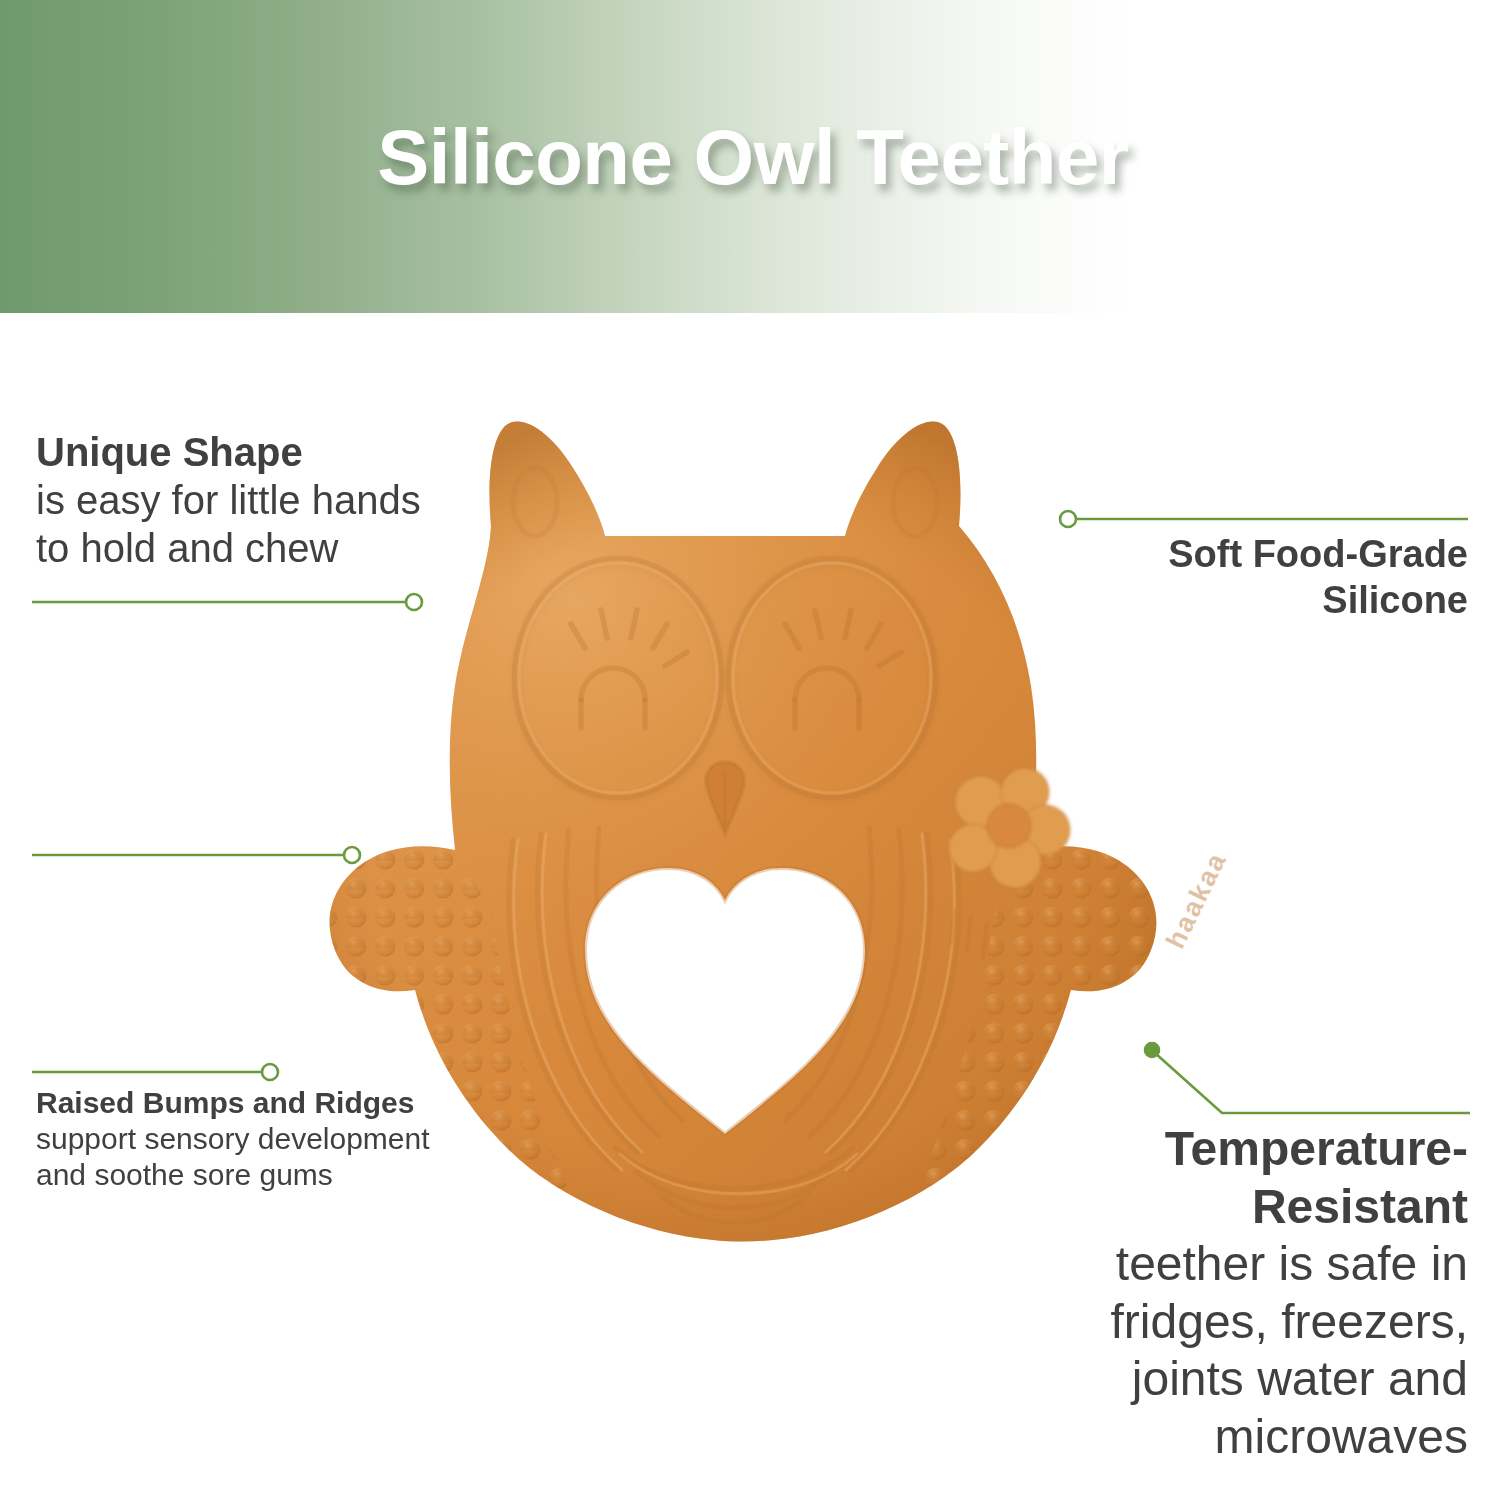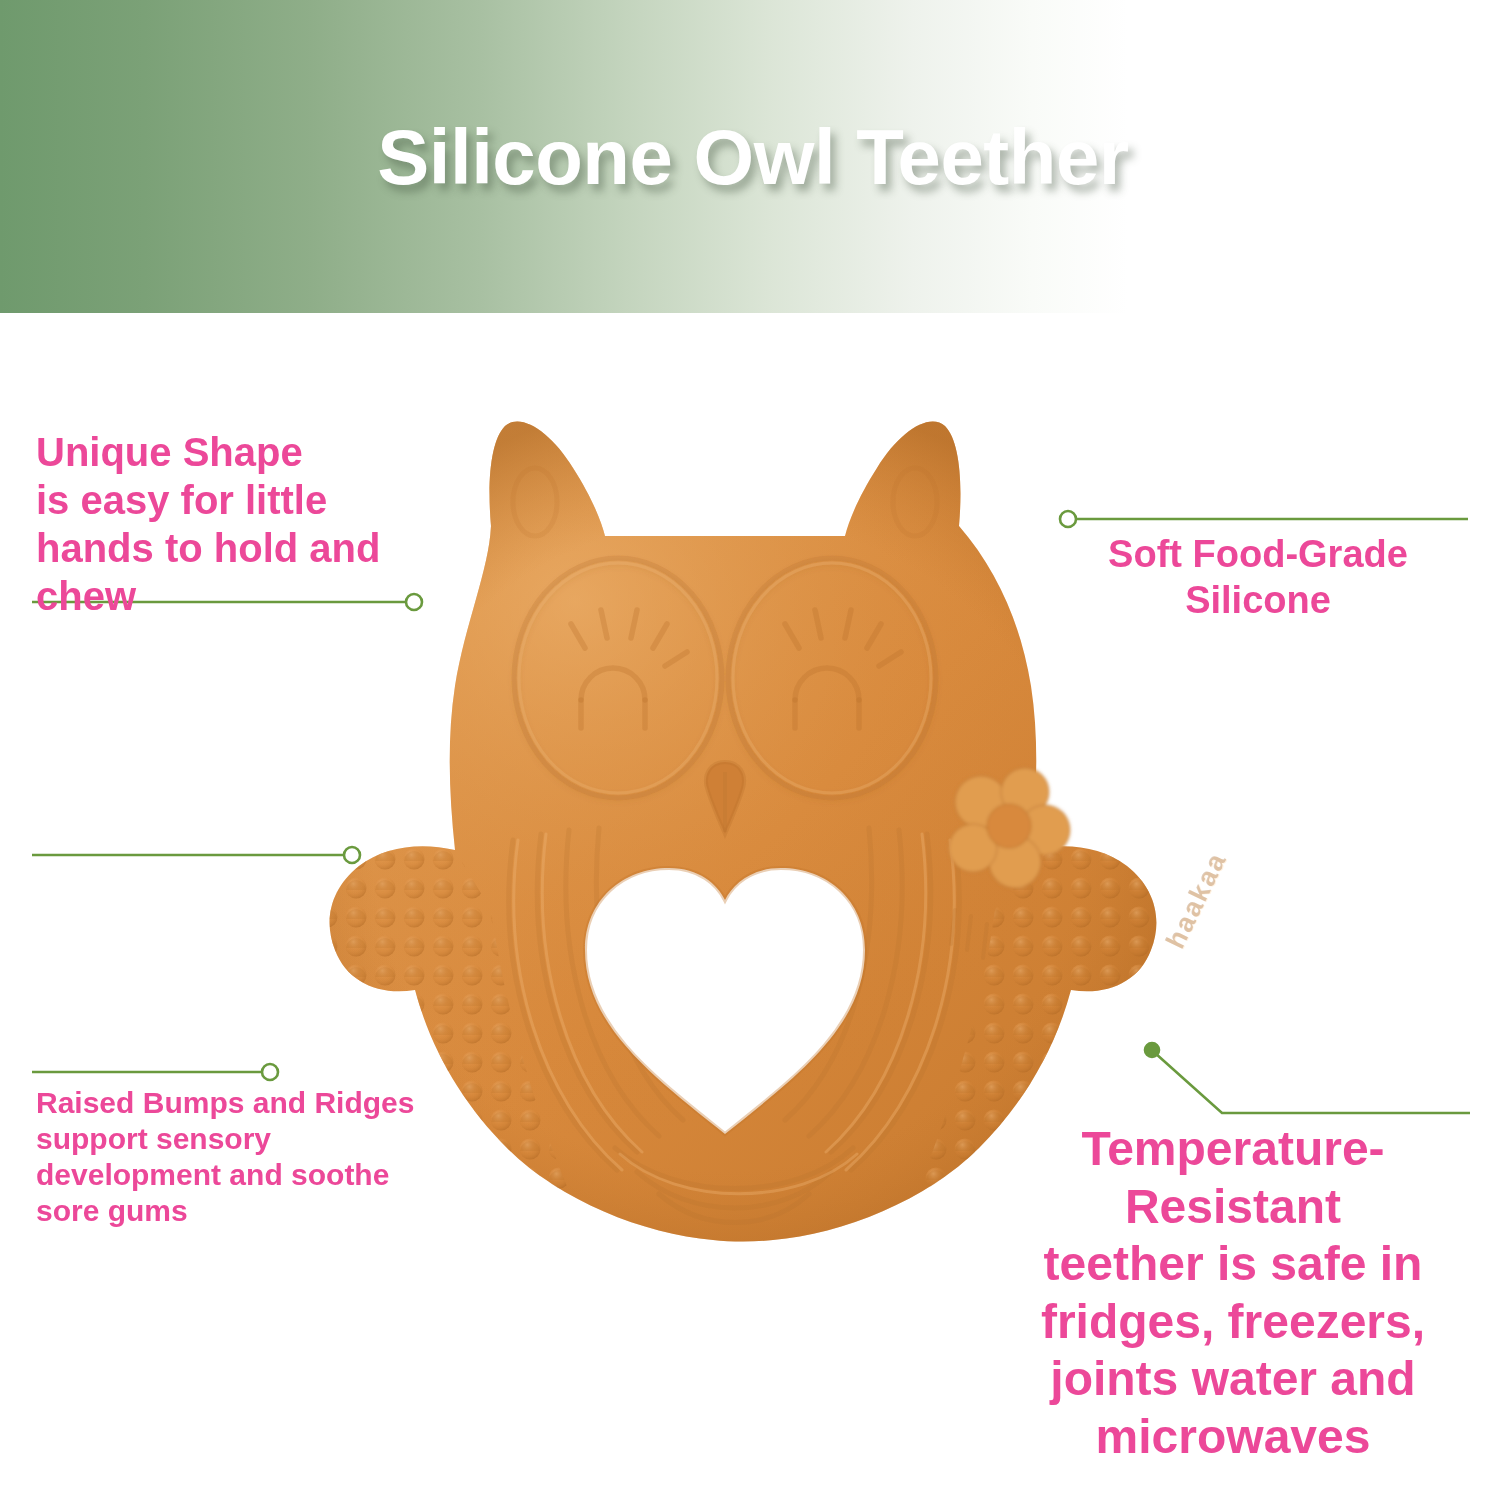--- a/index.html
+++ b/index.html
@@ -24,25 +24,25 @@
     font-size:78px;
     font-weight:bold;
     color:#ffffff;
     letter-spacing:-0.5px;
     text-shadow:5px 7px 9px rgba(60,78,58,0.40);
     white-space:nowrap;
     padding-left:6px;
   }
 
   
-  .callout { position:absolute; color:#ec4899; line-height:1.2; }
+  .callout { position:absolute; color:#404040; line-height:1.2; }
   .callout .ttl { font-weight:bold; display:block; }
-  .callout .body { font-weight:bold; display:block; }
+  .callout .body { font-weight:normal; display:block; }
   .callout.left  { text-align:left;  left:36px; }
-  .callout.right { text-align:center; right:32px; }
+  .callout.right { text-align:right; right:32px; }
 
   .c-unique     { top:428px; width:420px; font-size:40px; }
   .c-onepiece   { top:683px; width:400px; font-size:40px; }
   .c-bumps      { top:1085px; width:400px; font-size:30px; }
   .c-soft       { top:532px; width:420px; font-size:38px; }
   .c-temp       { top:1120px; width:470px; font-size:48px; }
 
   
   .leaders {
     position:absolute; left:0; top:0; width:1500px; height:1500px;

